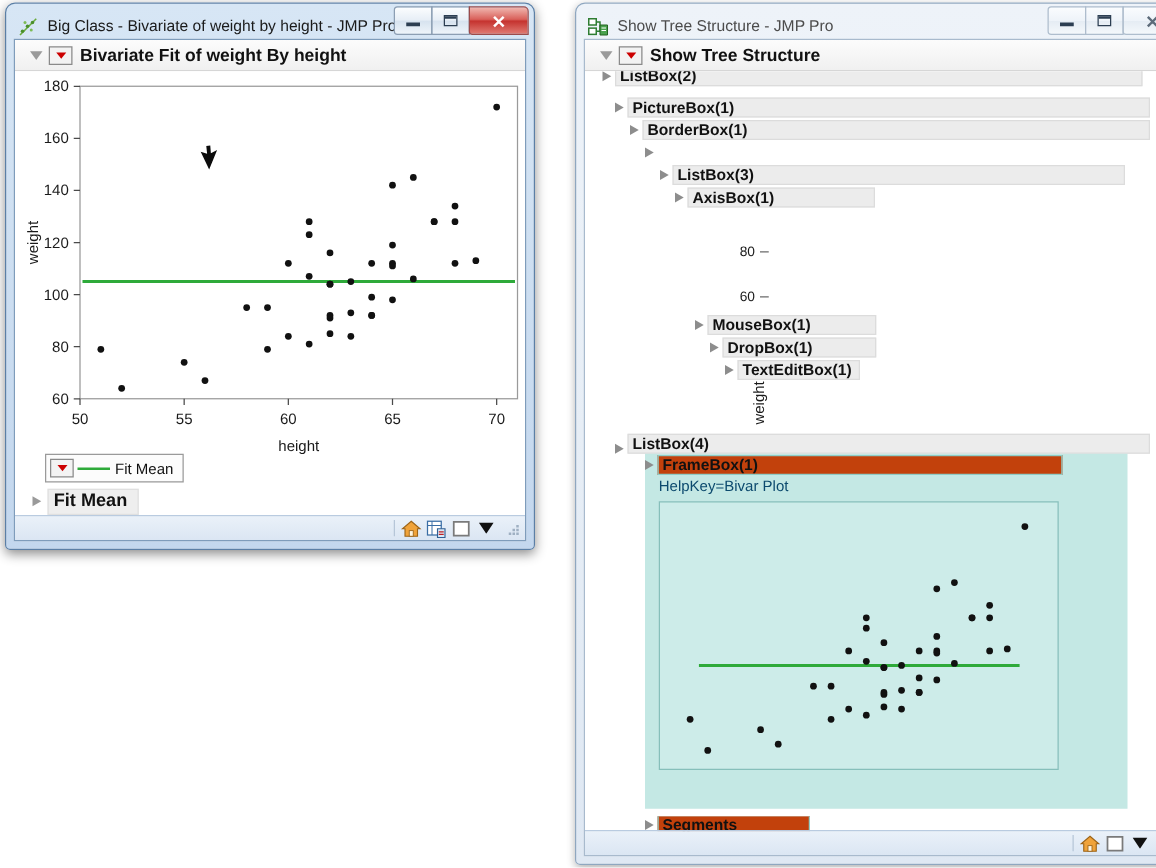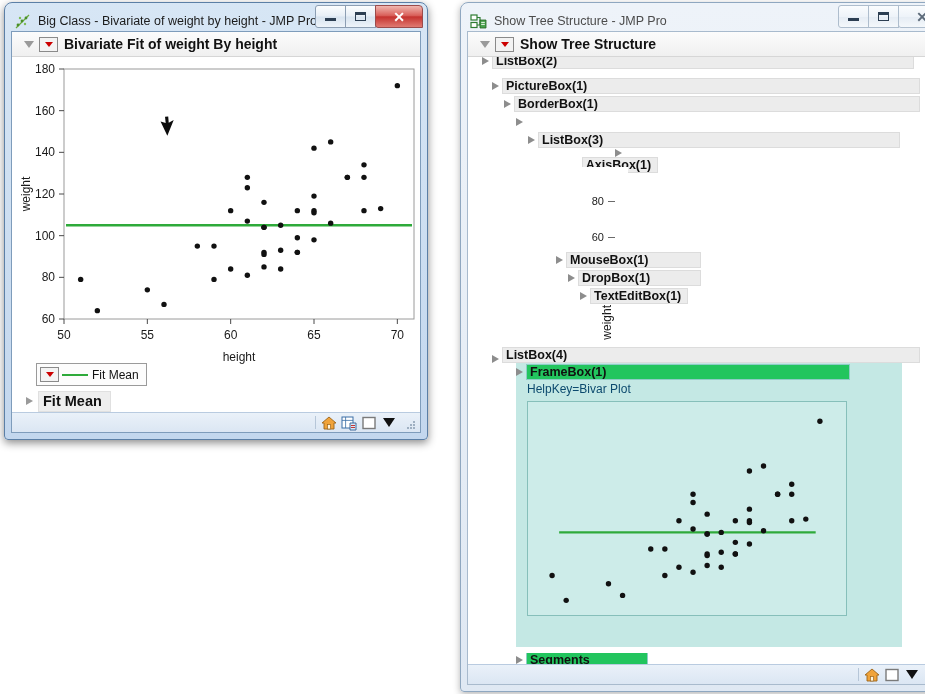--- a/index.html
+++ b/index.html
@@ -92,21 +92,21 @@
   .fitmean-lbl{font-size:14.5px;font-weight:bold;color:#111;background:#eeeeee;
      border:1px solid #e0e0e0;padding:1px 8px 2px 4px;}
 
   
   #treepane{position:absolute;left:0;top:25px;right:0;bottom:19px;overflow:hidden;background:#fff;}
   .treeview{position:absolute;left:0;top:0;right:16px;bottom:0;overflow:hidden;}
   .trow{display:flex;align-items:center;height:18px;font-size:12.5px;font-weight:bold;color:#111;}
   .trow .tri{border-left-color:#8d8d8d;margin-right:3px;}
   .tnode{background:#ececec;border:1px solid #dcdcdc;padding:0 6px 0 3px;height:16px;
      display:flex;align-items:center;box-sizing:border-box;white-space:nowrap;}
-  .tnode.teal{background:#22c55e;border-color:#8fccc6;text-align:right;}
+  .tnode.teal{background:#c2410c;border-color:#8fccc6;text-align:right;}
   .helpkey{font-size:12px;font-weight:normal;color:#0c4a6e;}
 
   
   .vsb{position:absolute;right:0;top:0;bottom:0;width:16px;
       background:#f3f3f3;border-left:1px solid #e2e2e2;}
   .vsb-btn{width:16px;height:17px;display:flex;align-items:center;justify-content:center;
       background:linear-gradient(to bottom,#fdfdfd,#ededed);}
   .vsb-btn.bot{position:absolute;bottom:0;}
   .sb-arrow-up{width:0;height:0;border-left:4px solid transparent;border-right:4px solid transparent;border-bottom:5px solid #8a8a8a;}
   .sb-arrow-dn{width:0;height:0;border-left:4px solid transparent;border-right:4px solid transparent;border-top:5px solid #8a8a8a;}
@@ -353,21 +353,21 @@
 
         <div class="trow" style="position:absolute;left:48px;top:56px;width:404px;">
           <span class="tri"></span>
         </div>
 
         <div class="trow" style="position:absolute;left:60px;top:74px;width:372px;">
           <span class="tri"></span>
           <span class="tnode" style="flex:1 1 auto;">ListBox(3)</span>
         </div>
 
-        <div class="trow" style="position:absolute;left:72px;top:92px;width:160px;flex-direction:column;">
+        <div class="trow" style="position:absolute;left:72px;top:92px;width:160px;">
           <span class="tri"></span>
           <span class="tnode" style="flex:1 1 auto;">AxisBox(1)</span>
         </div>
 
         <div class="axisprev" style="left:100px;top:110px;width:60px;height:82px;">
           <svg width="60" height="82" viewBox="0 0 60 82">
             <text x="36" y="38" text-anchor="end" font-family="Liberation Sans, sans-serif" font-size="11" fill="#1a1a1a">80</text>
             <line x1="40" y1="34.5" x2="47" y2="34.5" stroke="#6a6a6a" stroke-width="1"></line>
             <text x="36" y="74" text-anchor="end" font-family="Liberation Sans, sans-serif" font-size="11" fill="#1a1a1a">60</text>
             <line x1="40" y1="70.5" x2="47" y2="70.5" stroke="#6a6a6a" stroke-width="1"></line>

